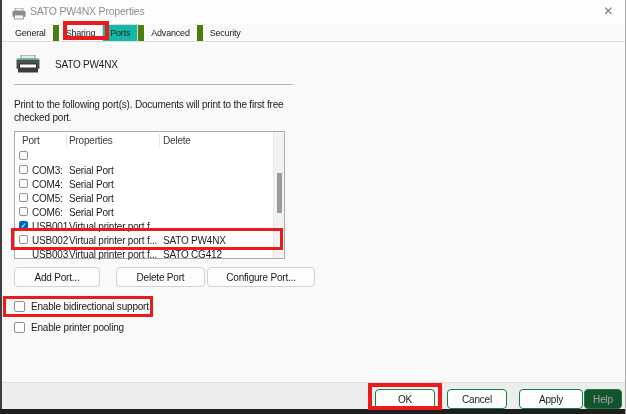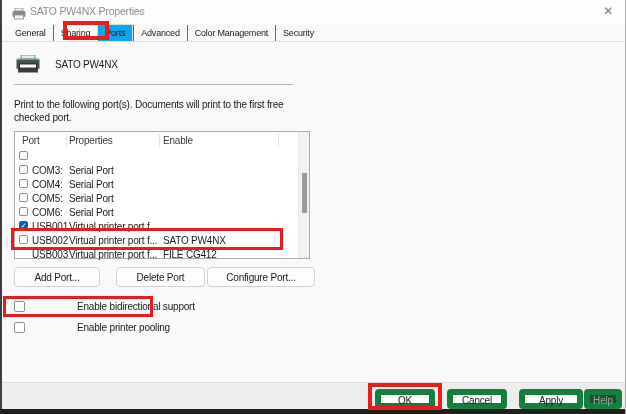--- a/index.html
+++ b/index.html
@@ -15,33 +15,33 @@
 
   
   .titlebar { position:absolute; left:2px; top:0; width:623px; height:24px; background:#fdfdfd; }
   .t-title { position:absolute; left:28px; top:5px; font-size:10.5px; color:#8d8d8d; white-space:nowrap; }
   .t-icon { position:absolute; left:10px; top:6px; }
   .t-close { position:absolute; right:12px; top:4px; font-size:12px; color:#7a7a7a; cursor:pointer; line-height:14px; }
 
   
   .tabstrip { position:absolute; left:8px; top:24px; height:18px; display:flex; align-items:flex-end; }
   .tab { font-size:9px; color:#1b1b1b; padding:0 7px; line-height:17px; white-space:nowrap; cursor:pointer; }
-  .tab + .tab { border-left:1px solid #4d7c0f; }
-  .tab.selected { background:#0ea5e9; border:1px solid #d9d9d9; border-bottom:none; }
+  .tab + .tab { border-left:6px solid #4d7c0f; }
+  .tab.selected { background:#14b8a6; border:1px solid #d9d9d9; border-bottom:none; }
   .tabline { position:absolute; left:0; top:41px; width:626px; height:1px; background:#dcdcdc; }
 
   
   .p-icon { position:absolute; left:16px; top:55px; }
   .p-name { position:absolute; left:55px; top:59px; font-size:10px; color:#1b1b1b; }
   .sep { position:absolute; left:14px; top:84px; width:279px; height:1px; background:#b4b4b4; }
 
   .intro { position:absolute; left:14px; top:98px; width:302px; font-size:10px; line-height:13px; color:#1b1b1b; }
 
   
-  .portlist { position:absolute; left:14px; top:131px; width:296px; height:128px; background:#fff; border:1px solid #ababab; }
+  .portlist { position:absolute; left:14px; top:131px; width:271px; height:128px; background:#fff; border:1px solid #ababab; }
   .pl-header { position:relative; height:17px; font-size:10px; color:#3a3a3a; }
   .hcell { position:absolute; top:3px; white-space:nowrap; }
   .h-port { left:7px; } .h-desc { left:54px; } .h-printer { left:148px; }
   .hsep { position:absolute; top:2px; width:1px; height:13px; background:#e6e6e6; }
   .pl-rows { position:absolute; left:0; top:17px; width:266px; }
   .pl-row { position:relative; height:14px; font-size:10px; color:#1b1b1b; cursor:default; }
   .pl-row span { position:absolute; top:16px; white-space:nowrap; }
   .pl-row .cb { left:4px; top:2px; width:9px; height:9px; border:1px solid #919191; border-radius:2px; background:#fff; font-size:7px; line-height:8px; text-align:center; color:#fff; }
   .pl-row .cb.checked { background:var(--accent); border-color:var(--accent); }
   .c-port { left:17px; } .c-desc { left:54px; } .c-printer { left:148px; }
@@ -51,25 +51,25 @@
   
   .btn { position:absolute; height:20px; background:#fdfdfd; border:1px solid #d2d2d2; border-radius:4px; font-family:"Liberation Sans",sans-serif; font-size:10px; color:#1b1b1b; letter-spacing:-0.2px; cursor:pointer; }
   .btn-add { left:14px; top:267px; width:86px; }
   .btn-del { left:108px; top:267px; width:89px;margin-left:8px; }
   .btn-cfg { left:207px; top:267px; width:108px; }
 
   
   .optrow { position:absolute; left:14px; height:13px; }
   .opt-bidi { top:301px; } .opt-pool { top:322px; }
   .opt-cb { position:absolute; left:0; top:0; width:11px; height:11px; border:1px solid #8f8f8f; border-radius:2px; background:#fdfdfd; cursor:pointer; }
-  .opt-label { position:absolute; left:17px; top:0; font-size:10px; color:#1b1b1b; white-space:nowrap;margin-left:46px; }
+  .opt-label { position:absolute; left:17px; top:0; font-size:10px; color:#1b1b1b; white-space:nowrap; }
 
   
   .footer { position:absolute; left:0; top:382px; width:626px; height:27px; background:#ededed; border-top:1px solid #dedede; }
-  .fbtn { position:absolute; top:6px; height:20px; background:#fdfdfd; border:6px solid #15803d; border-radius:4px; font-family:"Liberation Sans",sans-serif; font-size:10px; color:#1b1b1b; letter-spacing:-0.2px; cursor:pointer; }
+  .fbtn { position:absolute; top:6px; height:20px; background:#fdfdfd; border:1px solid #15803d; border-radius:4px; font-family:"Liberation Sans",sans-serif; font-size:10px; color:#1b1b1b; letter-spacing:-0.2px; cursor:pointer; }
   .f-ok { left:375px; width:60px; }
   .f-cancel { left:447px; width:60px; }
   .f-apply { left:519px; width:64px; }
   .f-help { left:584px; width:38px; color:#a3a3a3; background:#14532d; cursor:default; }
 
   
   .annot { position:absolute; border:4px solid var(--annot); pointer-events:none; z-index:50; }
   .a-tab { left:63px; top:21px; width:46px; height:19px; }
   .a-row { left:11px; top:228px; width:272px; height:22px; border-width:3px; }
   .a-bidi { left:3px; top:296px; width:150px; height:21px; border-width:3px; }
@@ -90,21 +90,20 @@
     </span>
     <span class="t-title">SATO PW4NX Properties</span>
     <span class="t-close">✕</span>
   </div>
 
   <div class="tabstrip" id="tabstrip">
       <span class="tab">General</span>
       <span class="tab">Sharing</span>
       <span class="tab selected">Ports</span>
       <span class="tab">Advanced</span>
-      <span class="tab">Color Management</span>
       <span class="tab">Security</span>
     </div>
   <div class="tabline"></div>
 
   <span class="p-icon">
     <svg width="24" height="19" viewBox="0 0 24 19">
       <rect x="5" y="0" width="14" height="4" fill="#e9e9e9" stroke="#777" stroke-width="0.8"></rect>
       <rect x="0.5" y="3.5" width="23" height="3" rx="1" fill="#57b07a"></rect>
       <rect x="0.5" y="5" width="23" height="9" rx="1" fill="#4b4f52"></rect>
       <rect x="3.5" y="9" width="17" height="4" fill="#fdfdfd" stroke="#222" stroke-width="0.9"></rect>
@@ -116,21 +115,21 @@
 
   <div class="intro">Print to the following port(s). Documents will print to the first free checked port.</div>
 
   <div class="portlist">
     <div class="pl-header" id="pl-header">
       <span class="hsep" style="left:51px"></span>
       <span class="hsep" style="left:144px"></span>
       <span class="hsep" style="left:263px"></span>
     <span class="hcell h-port">Port</span>
         <span class="hcell h-desc">Properties</span>
-        <span class="hcell h-printer">Enable</span>
+        <span class="hcell h-printer">Delete</span>
       </div>
     <div class="pl-rows" id="pl-rows">
         <div class="pl-row">
     <span class="cb"></span>
     <span class="c-port">COM3:</span>
     <span class="c-desc">Serial Port</span>
     <span class="c-printer"></span>
   </div>
         <div class="pl-row">
     <span class="cb"></span>
@@ -159,21 +158,21 @@
         <div class="pl-row">
     <span class="cb checked">✓</span>
     <span class="c-port">USB002</span>
     <span class="c-desc">Virtual printer port f...</span>
     <span class="c-printer">SATO PW4NX</span>
   </div>
         <div class="pl-row">
     <span class="cb"></span>
     <span class="c-port">USB003</span>
     <span class="c-desc">Virtual printer port f...</span>
-    <span class="c-printer">FILE CG412</span>
+    <span class="c-printer">SATO CG412</span>
   </div>
       </div>
     <div class="pl-scroll">
       <div class="pl-thumb"></div>
     </div>
   </div>
 
   <button class="btn btn-add">Add Port...</button>
   <button class="btn btn-del">Delete Port</button>
   <button class="btn btn-cfg">Configure Port...</button>

